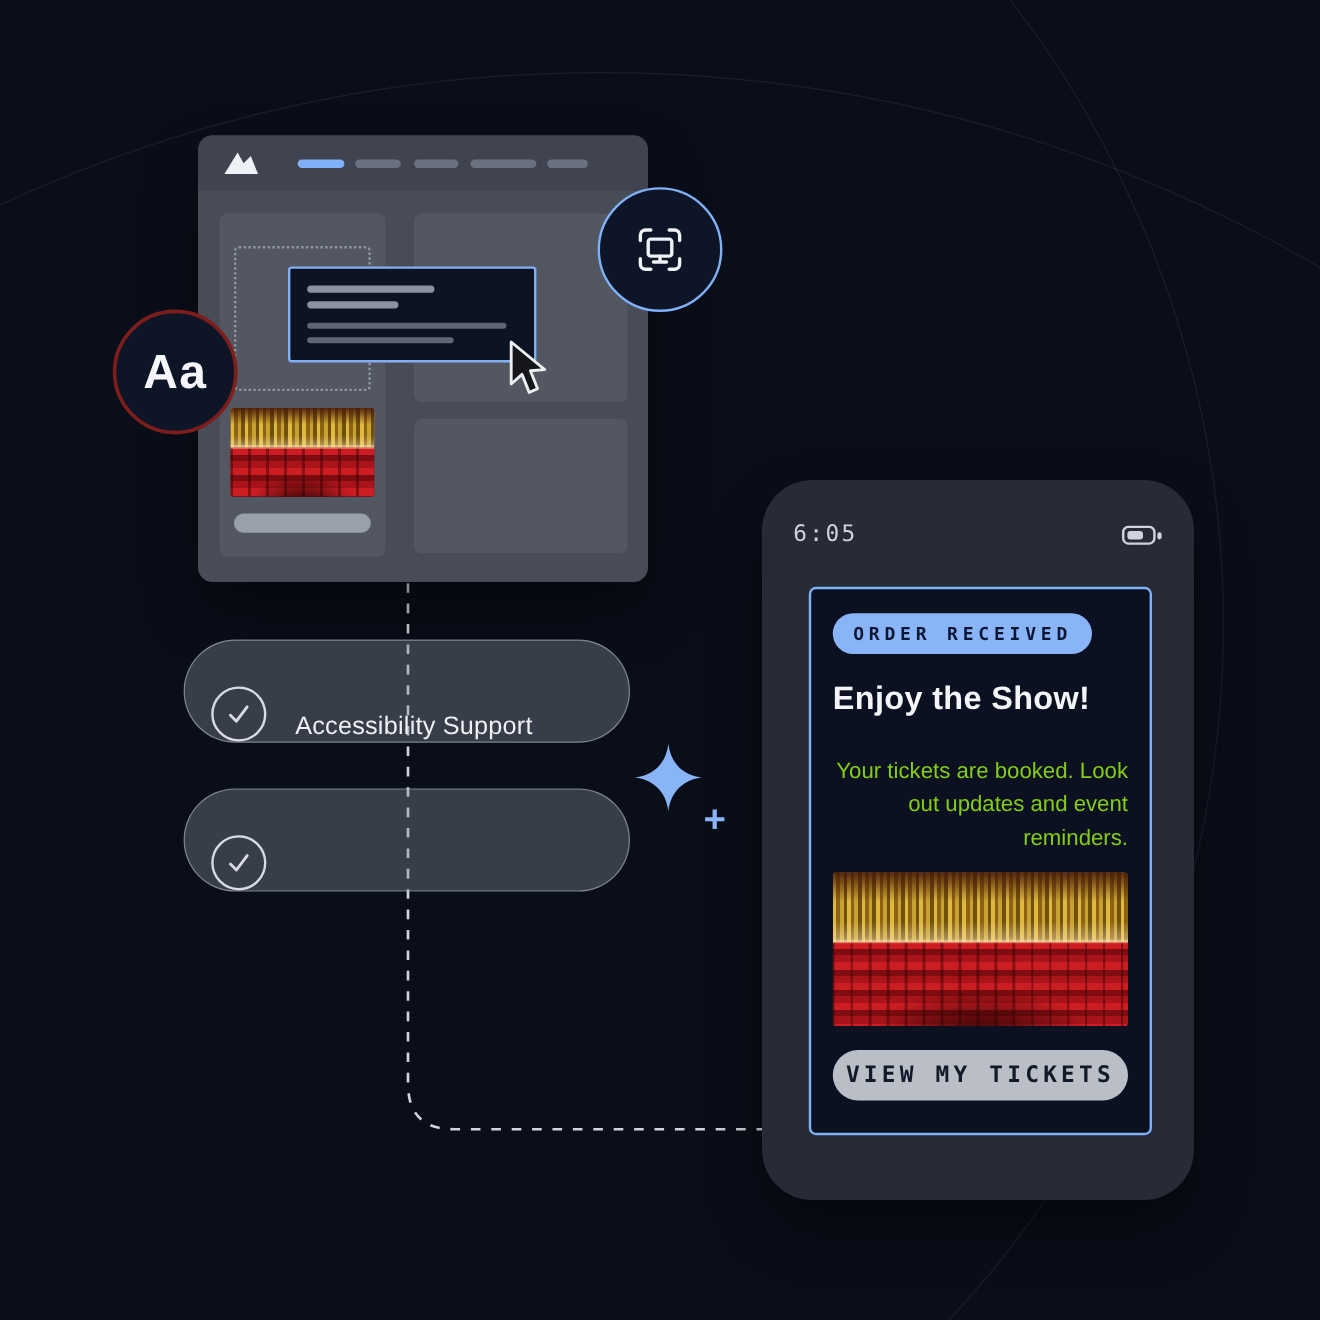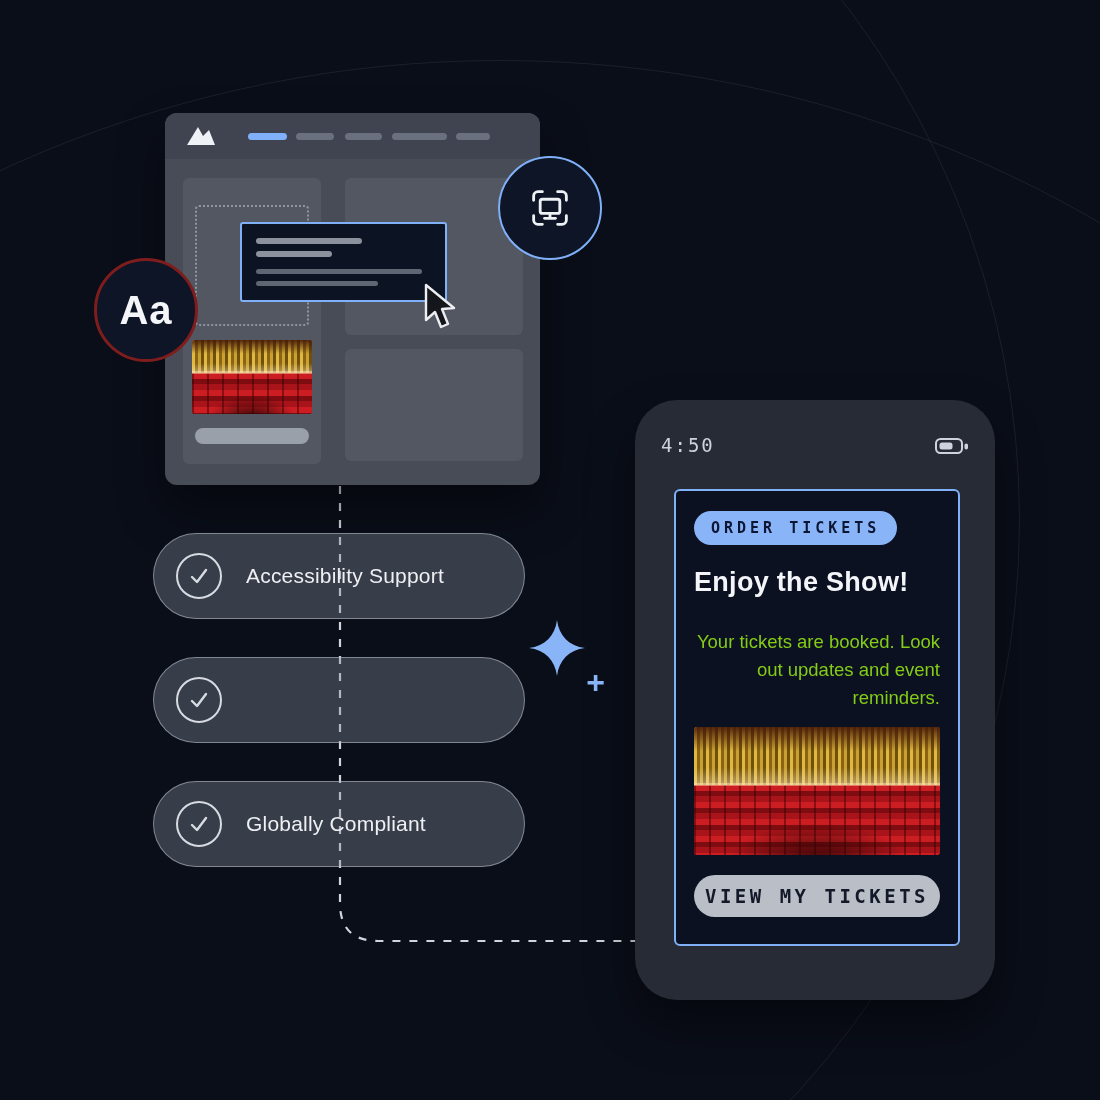--- a/index.html
+++ b/index.html
@@ -61,21 +61,21 @@
     display:flex; align-items:center; justify-content:center; z-index:4;
   }
   .aa-badge { left:94px; top:258px; width:104px; height:104px; border:3px solid #7f1d1d;
               color:#f4f6fa; font-size:40px; font-weight:bold; letter-spacing:1px; }
   .monitor-badge { left:498px; top:156px; width:104px; height:104px; border:2.5px solid #7fb0f8; }
 
   
   .feature-pill {
     position:absolute; left:153px; width:372px; height:86px; border-radius:43px;
     background:rgba(132,140,154,0.38); border:1.5px solid rgba(205,210,220,0.5);
-    display:flex; align-items:center; z-index:3;
+    display:flex; align-items:flex-end; z-index:3;
   }
   .fp1 { top:533px; } .fp2 { top:657px; } .fp3 { top:781px; }
   .check-circle {
     width:46px; height:46px; border-radius:50%; border:2.5px solid #d8dbe1;
     margin-left:22px; flex:none; display:flex; align-items:center; justify-content:center;
   }
   .feature-label { margin-left:24px; font-size:21px; color:#eef0f3; letter-spacing:0.2px; }
 
   
   .sparkle-wrap { position:absolute; left:527px; top:618px; width:80px; height:80px; z-index:3; }
@@ -210,46 +210,38 @@
   </div>
 
   <div class="feature-pill fp2">
     <div class="check-circle">
       <svg width="24" height="24" viewBox="0 0 24 24">
           <polyline points="5,13 10,18 19,6" fill="none" stroke="#d8dbe1" stroke-width="2.4" stroke-linecap="round" stroke-linejoin="round"></polyline>
         </svg>
     </div>
   </div>
 
-  <div class="feature-pill fp3">
-    <div class="check-circle">
-      <svg width="24" height="24" viewBox="0 0 24 24">
-          <polyline points="5,13 10,18 19,6" fill="none" stroke="#d8dbe1" stroke-width="2.4" stroke-linecap="round" stroke-linejoin="round"></polyline>
-        </svg>
-    </div>
-    <span class="feature-label">Globally Compliant</span>
-  </div>
 
   <div class="sparkle-wrap">
     <svg width="60" height="60" viewBox="0 0 60 60">
       <path d="M30 2 C32 18 42 28 58 30 C42 32 32 42 30 58 C28 42 18 32 2 30 C18 28 28 18 30 2 Z" fill="#8ab4f8"></path>
     </svg>
     <span class="plus-glyph">+</span>
   </div>
 
   <div class="phone">
-    <div class="phone-time">4:50</div>
+    <div class="phone-time">6:05</div>
     <svg class="battery" width="34" height="17" viewBox="0 0 34 17">
       <rect x="1" y="1" width="26" height="14" rx="4.5" fill="none" stroke="#cfd4dc" stroke-width="2"></rect>
       <rect x="4.5" y="4.5" width="13" height="7" rx="2.5" fill="#cfd4dc"></rect>
       <rect x="29.5" y="5.5" width="3.5" height="6" rx="1.7" fill="#cfd4dc"></rect>
     </svg>
 
     <div class="phone-screen">
-      <span class="order-badge">ORDER TICKETS</span>
+      <span class="order-badge">ORDER RECEIVED</span>
       <div class="screen-heading">Enjoy the Show!</div>
       <div class="screen-body">Your tickets are booked. Look out updates and event reminders.</div>
       <div class="phone-theater">
         <div class="theater">
             <div class="curtain"></div>
             <div class="seats"></div>
           </div>
       </div>
       <button class="cta-button">VIEW MY TICKETS</button>
     </div>

